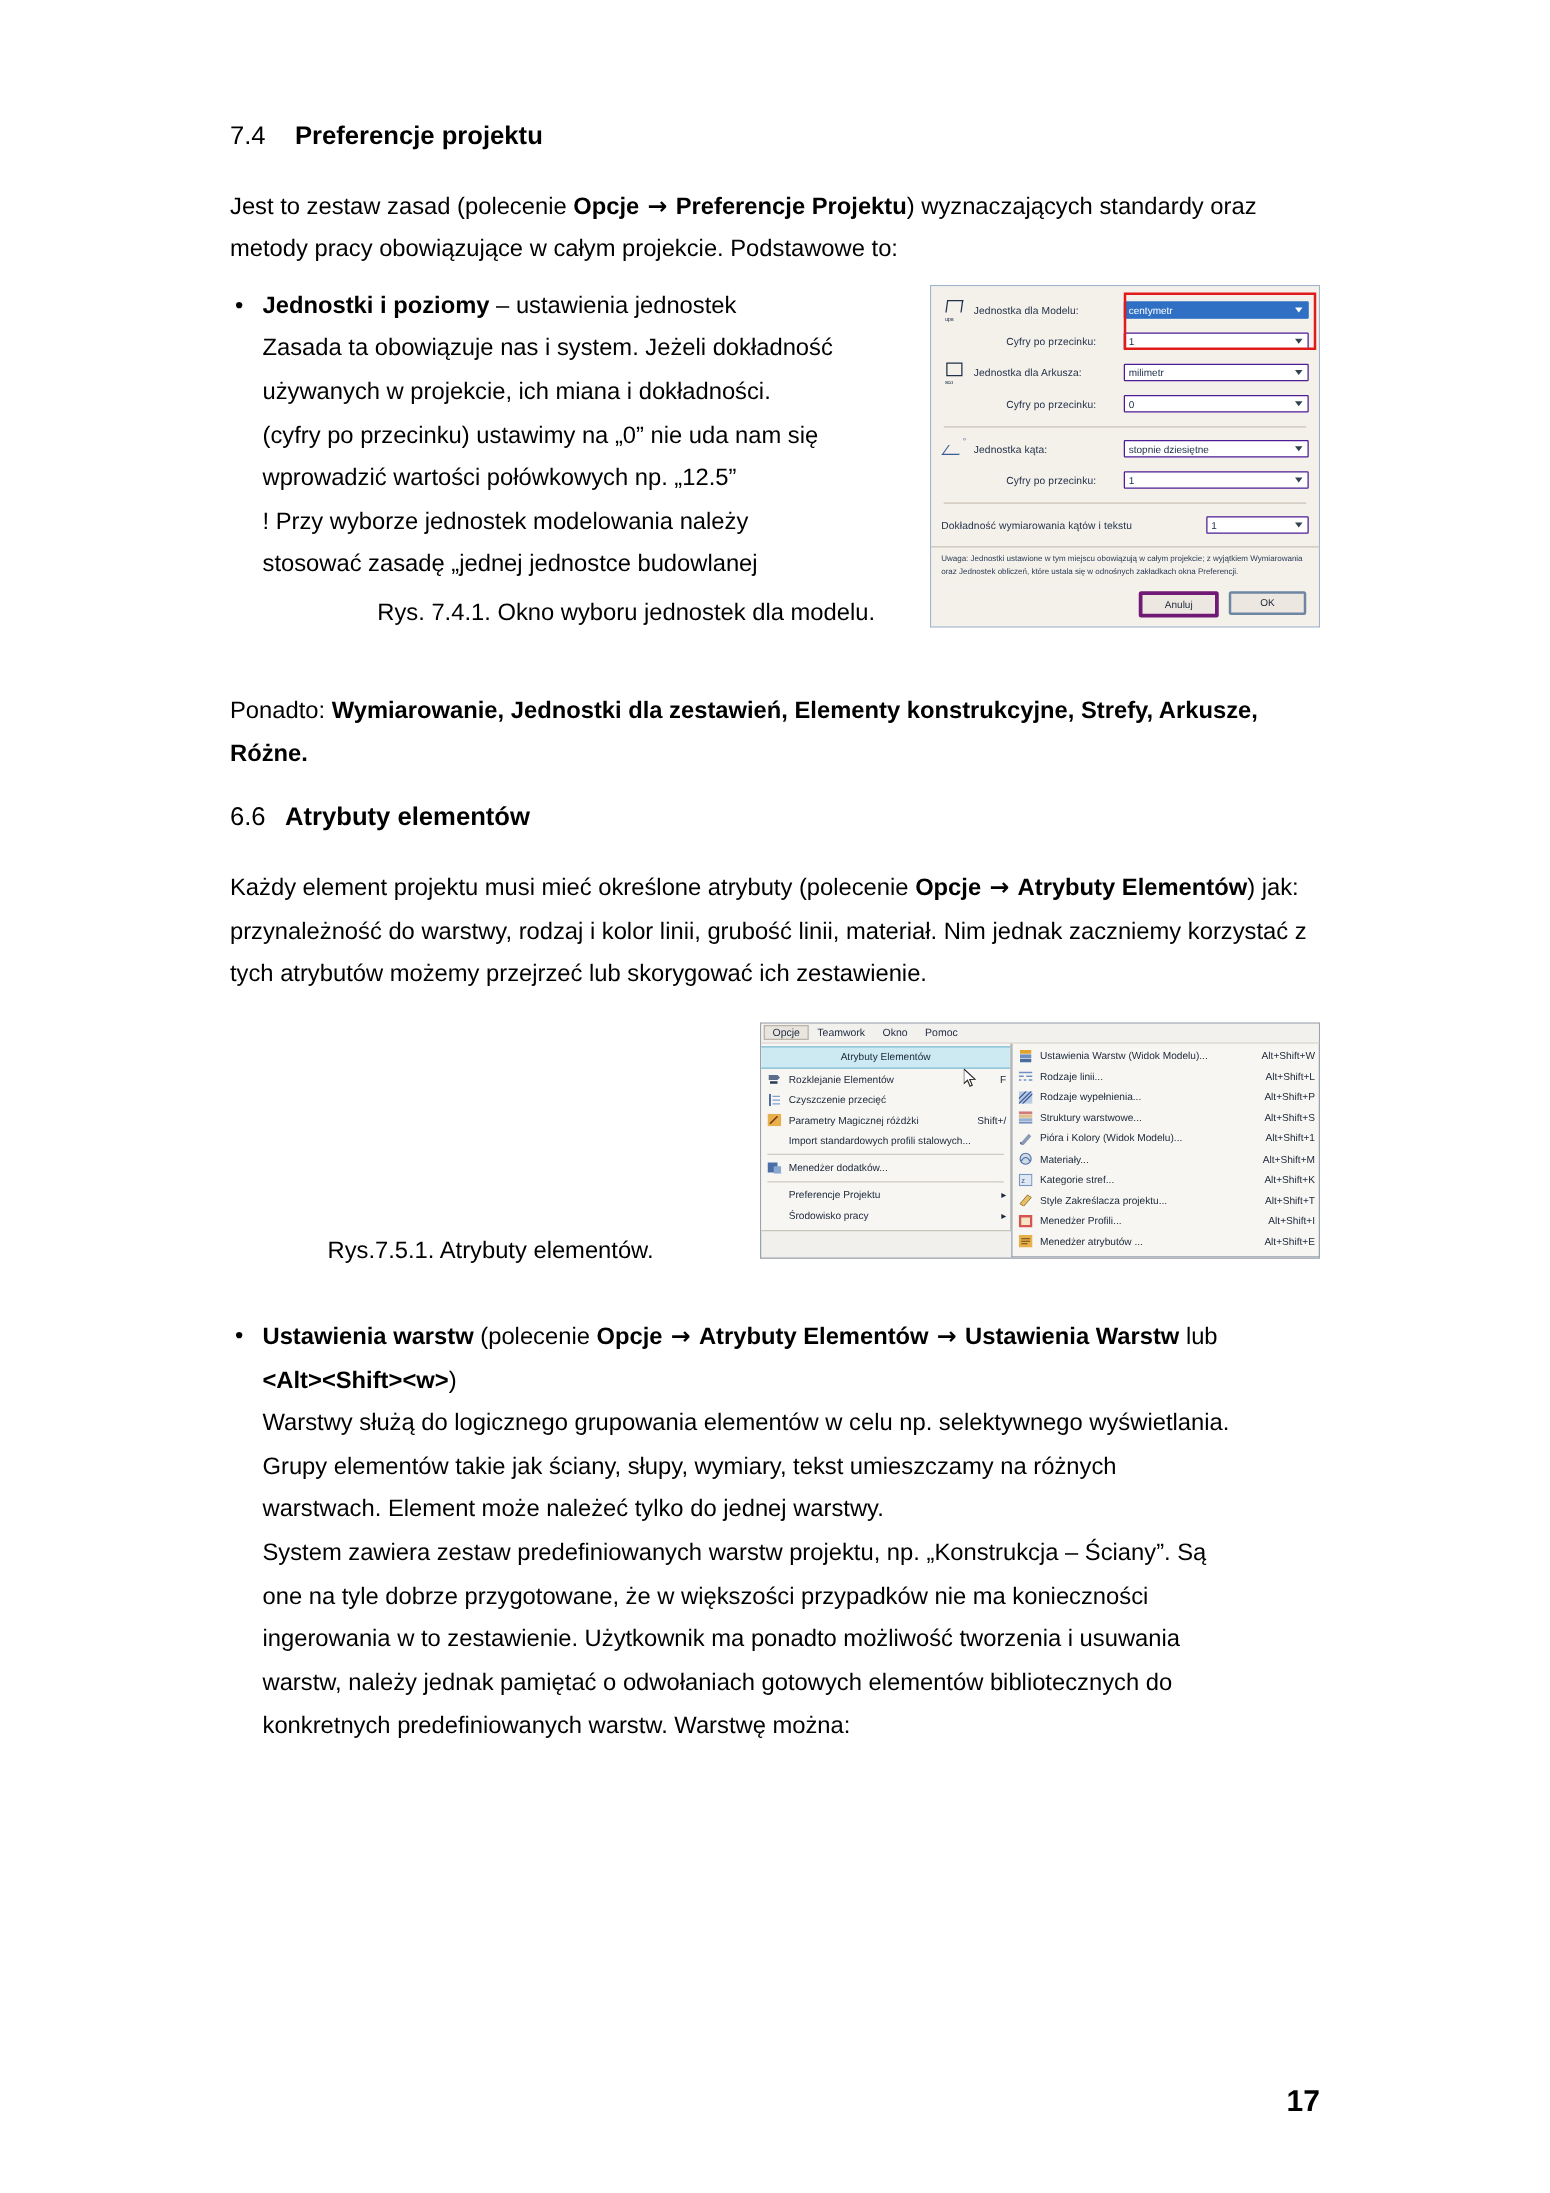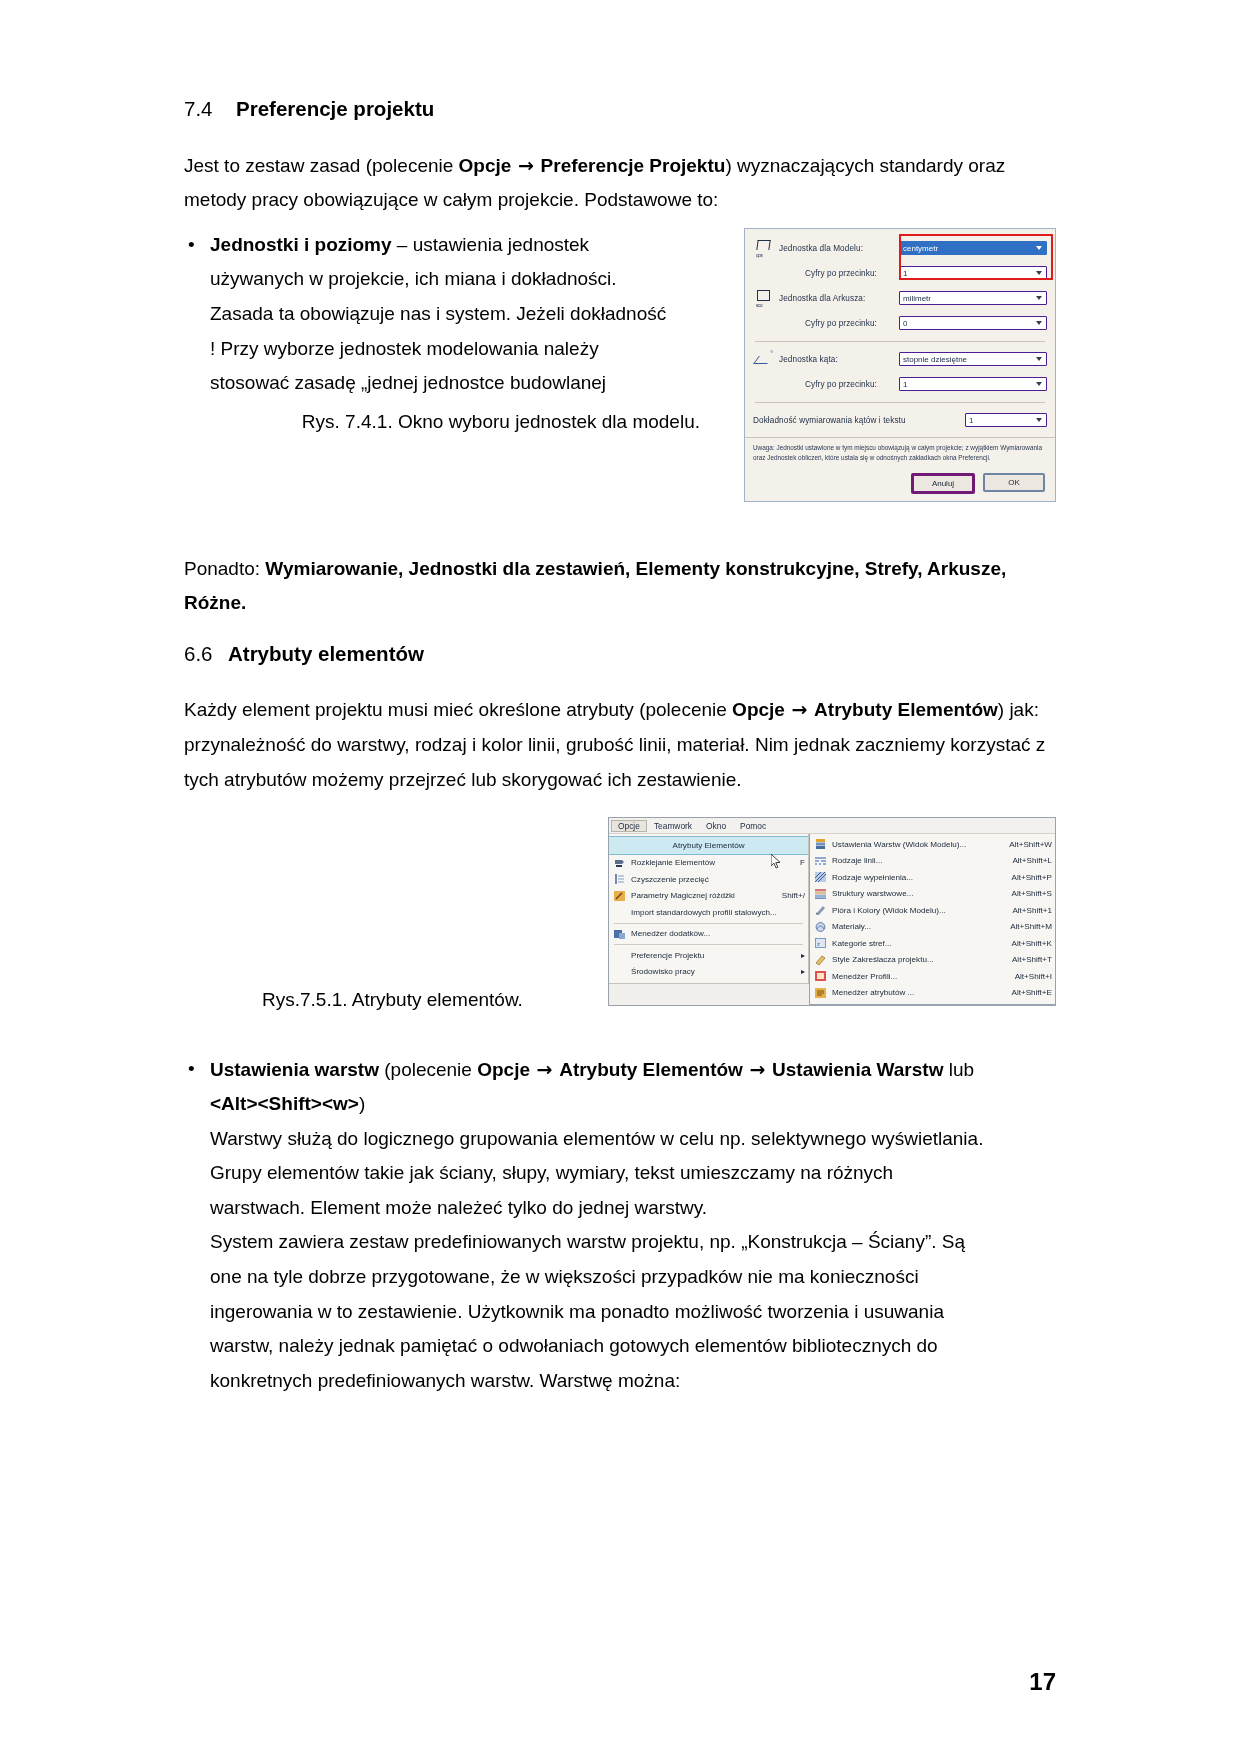--- a/index.html
+++ b/index.html
@@ -406,22 +406,24 @@
           </div>
 
           <div class="red-box" style="left:154px;top:5px;width:154px;height:46px;"></div>
         </div>
       </div>
 
       <div class="bullet-row">
         <div class="bullet-dot">•</div>
         <div class="bullet-body">
           <p><b>Jednostki i poziomy</b><span> – ustawienia jednostek</span></p>
+          <p>Zasada ta obowiązuje nas i system. Jeżeli dokładność</p>
           <p>używanych w projekcie, ich miana i dokładności.</p>
-          <p>Zasada ta obowiązuje nas i system. Jeżeli dokładność</p>
+          <p>(cyfry po przecinku) ustawimy na „0” nie uda nam się</p>
+          <p>wprowadzić wartości połówkowych np. „12.5”</p>
           <p>! Przy wyborze jednostek modelowania należy</p>
           <p>stosować zasadę „jednej jednostce budowlanej</p>
         </div>
       </div>
 
       <p class="caption right" style="margin-top:6px;">Rys. 7.4.1. Okno wyboru jednostek dla modelu.</p>
     </div>
 
     <div class="spacer-lg"></div>
 

